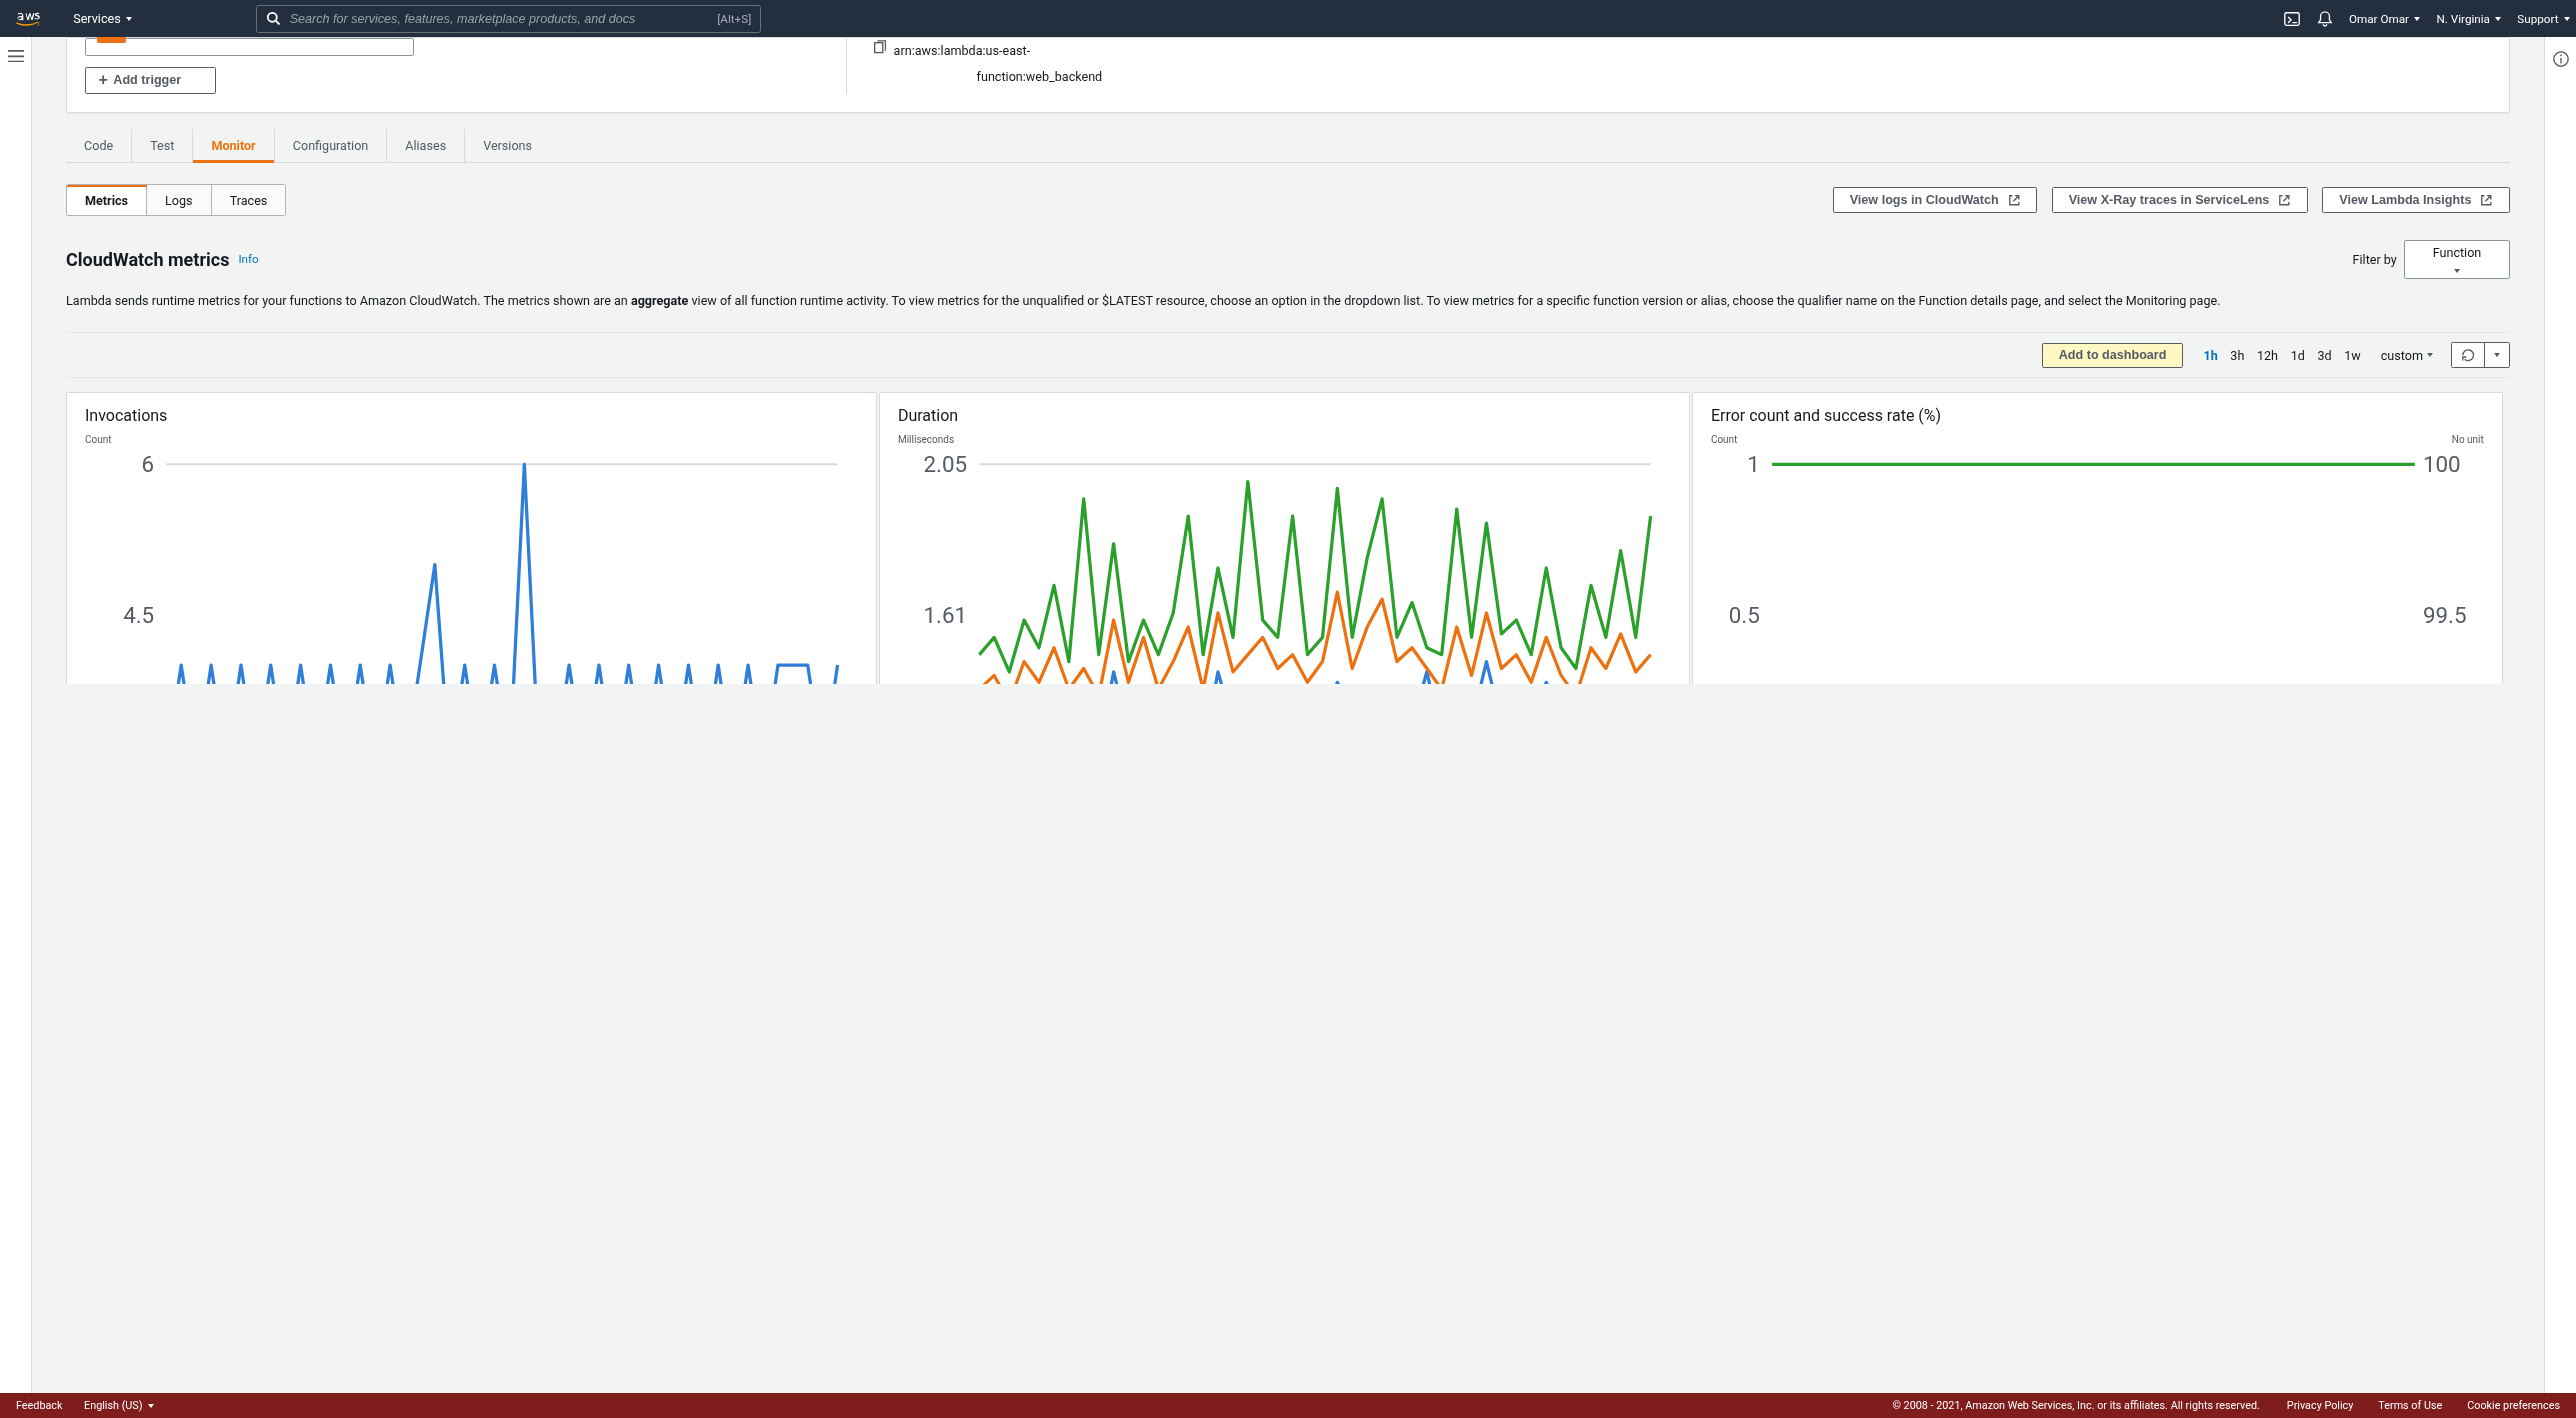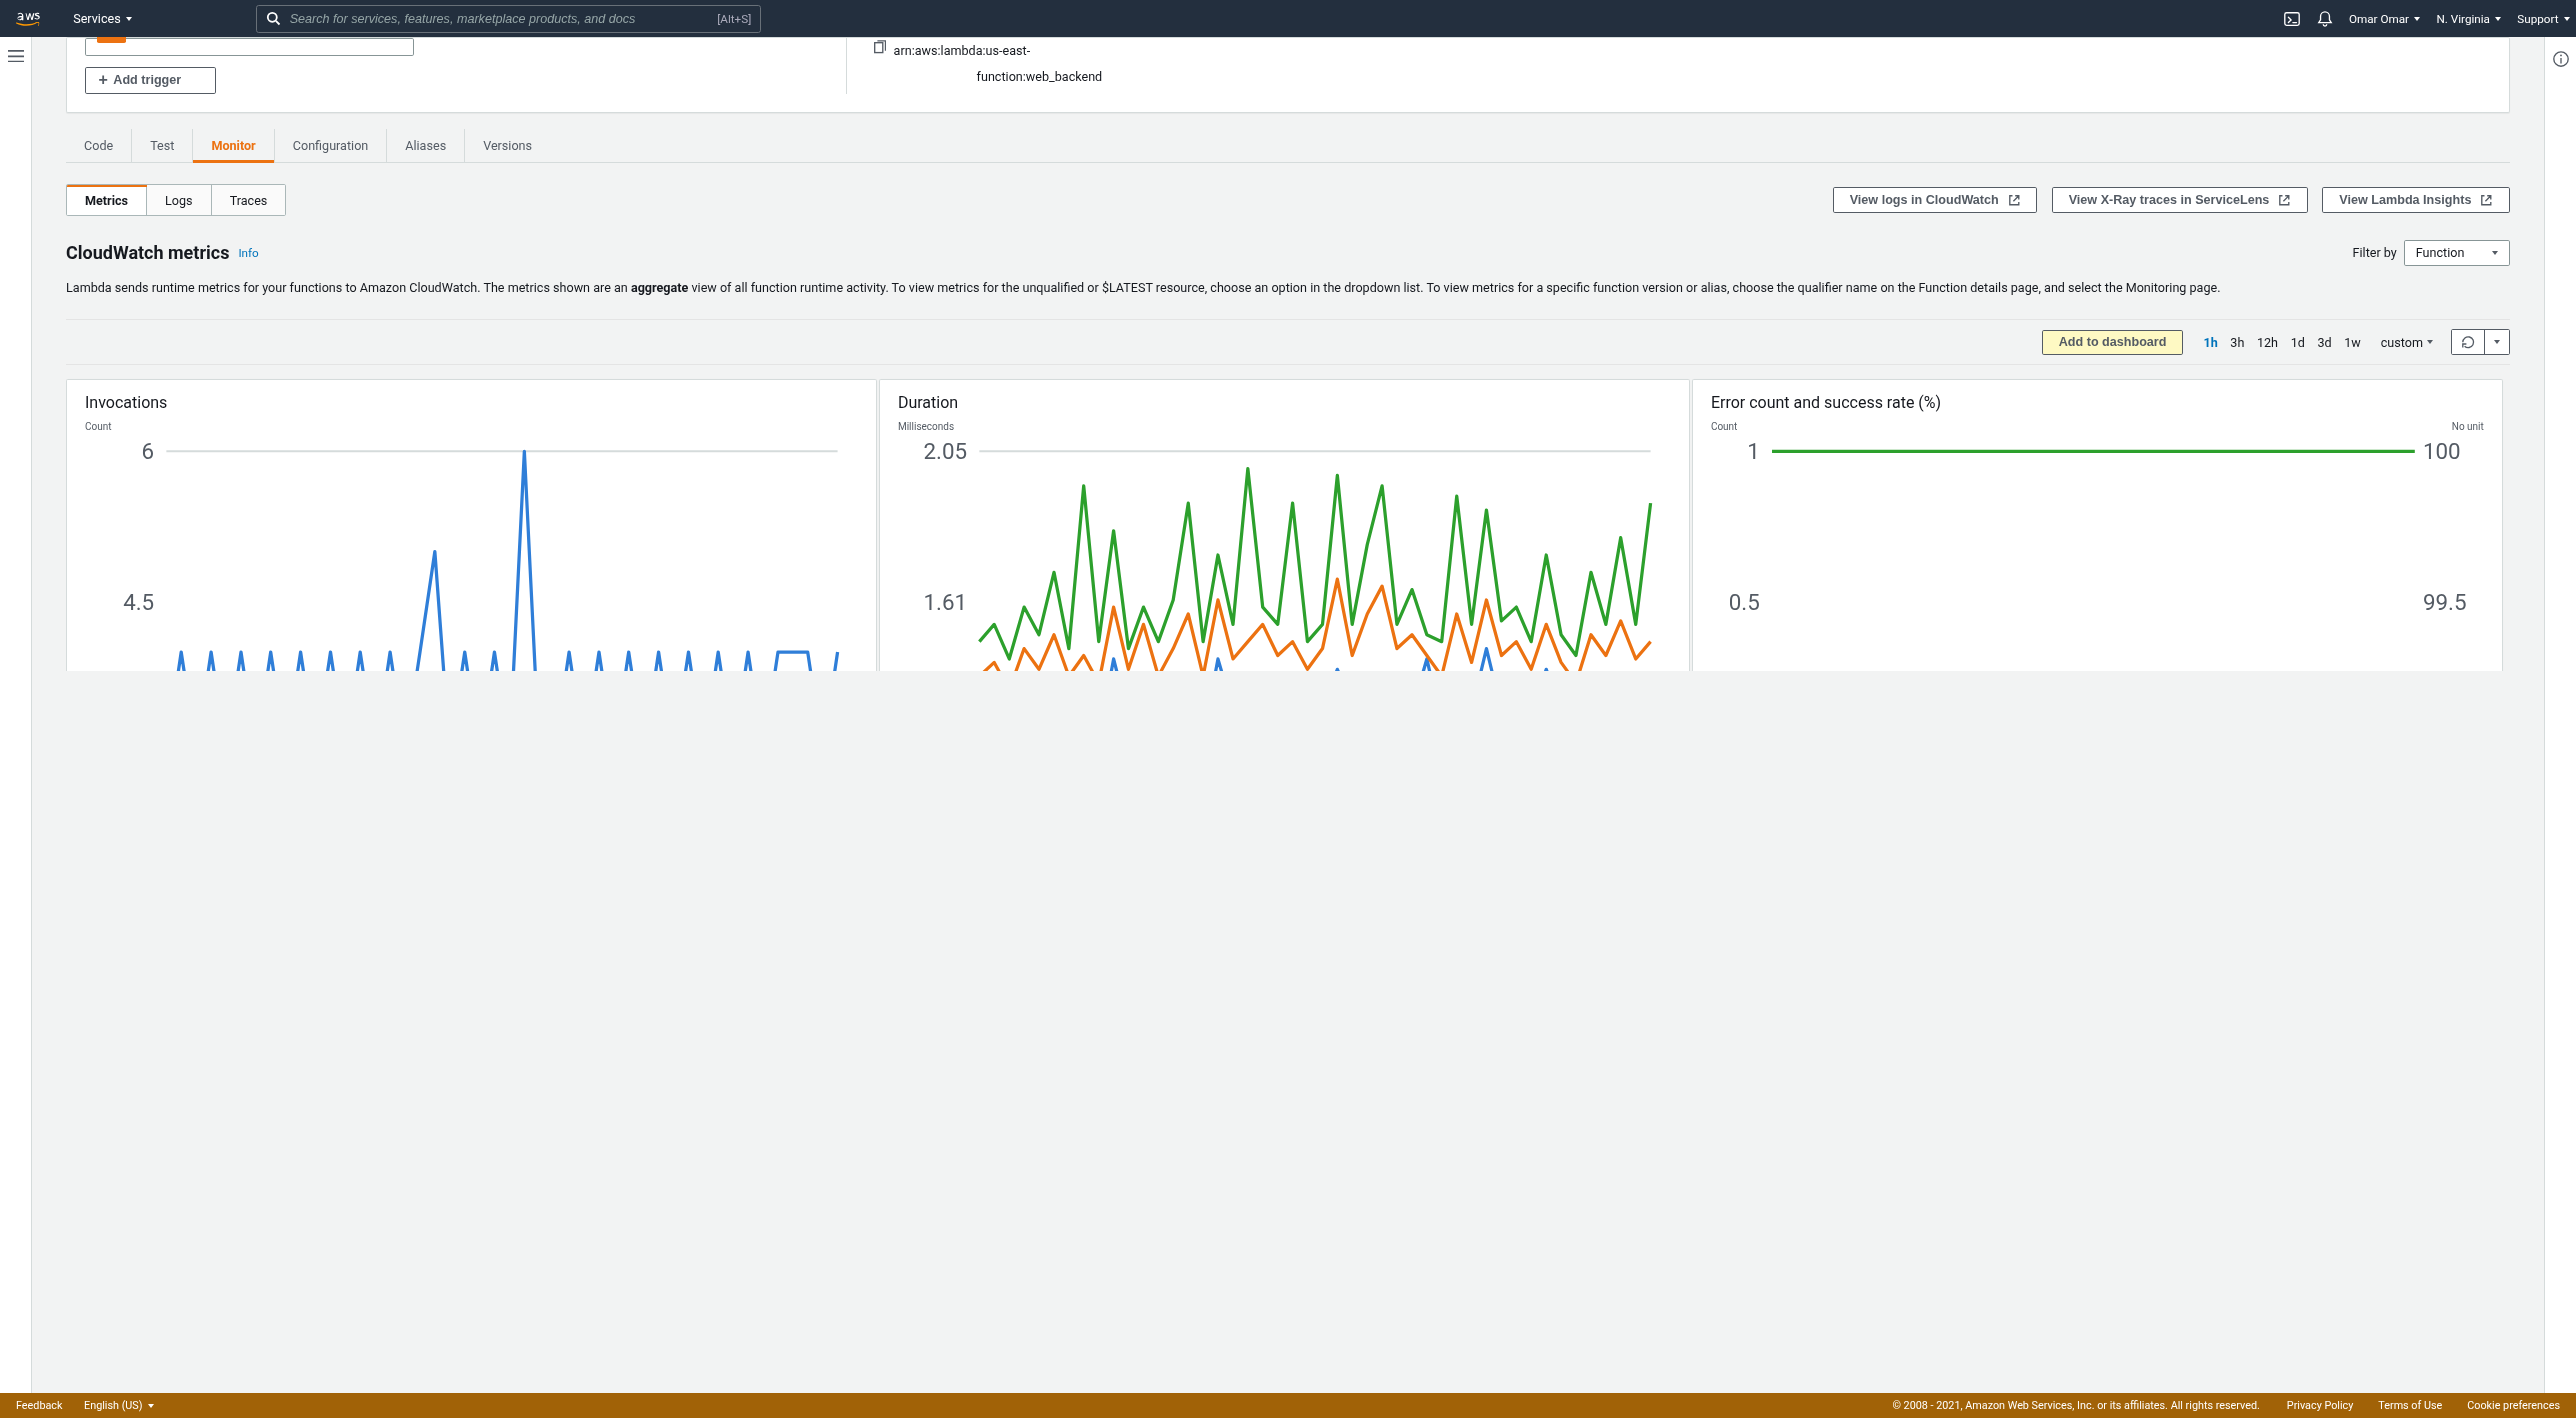--- a/index.html
+++ b/index.html
@@ -128,21 +128,21 @@
 
 
 .cw-header { display:flex; align-items:center; margin-top:24px; }
 .cw-title { font-size:18px; font-weight:700; color:#16191f; }
 .info-link { color:#0073bb; font-size:11.7px; margin-left:9px; cursor:pointer; }
 .cw-header .spacer { flex:1; }
 .filter-label { font-size:12.6px; color:#16191f; margin-right:7.2px; }
 .filter-dd {
   border:0.9px solid #879596; border-radius:1.8px; background:#fff;
   padding:4.5px 10.8px; display:inline-flex; align-items:center; gap:9px;
-  font-weight:400; cursor:pointer; font-size:12.6px; min-width:106px; justify-content:space-between;
+  font-weight:400; cursor:pointer; font-size:12.6px; min-width:106px; justify-content:space-between;flex-direction:column;
 }
 .cw-desc { margin-top:12.6px; font-size:12.6px; color:#16191f; line-height:1.55; }
 .cw-desc b { font-weight:700; }
 
 
 .chart-toolbar {
   display:flex; align-items:center; margin-top:21.6px; padding:9px 0;
   border-top:0.9px solid #e4e4e4; border-bottom:0.9px solid #e4e4e4;
 }
 .chart-toolbar .spacer { flex:1; }
@@ -176,21 +176,21 @@
   padding:12.6px 18px 10.8px 18px;
   box-shadow: 0 0.9px 0.9px rgba(0,0,0,.05);
 }
 .chart-title { font-size:16px; font-weight:400; color:#16191f; margin-bottom:9px; }
 .chart-unit { font-size:10px; color:#545b64; margin-bottom:3.6px; }
 .chart-body { position:relative; }
 .chart-body svg { width:100%; display:block; }
 
 
 .footer {
-  height:25px; background:#a16207; color:#fff;
+  height:25px; background:#7f1d1d; color:#fff;
   display:flex; align-items:center; padding:0 16px; font-size:10.8px;
 }
 .foot-link { cursor:pointer; }
 .foot-lang { display:flex; align-items:center; gap:5.4px; margin-left:21.6px; cursor:pointer; }
 .footer .spacer { flex:1; }
 .foot-right { display:flex; gap:25px; }
 .foot-right span { cursor:pointer; }
 </style>
 </head>
 <body>

